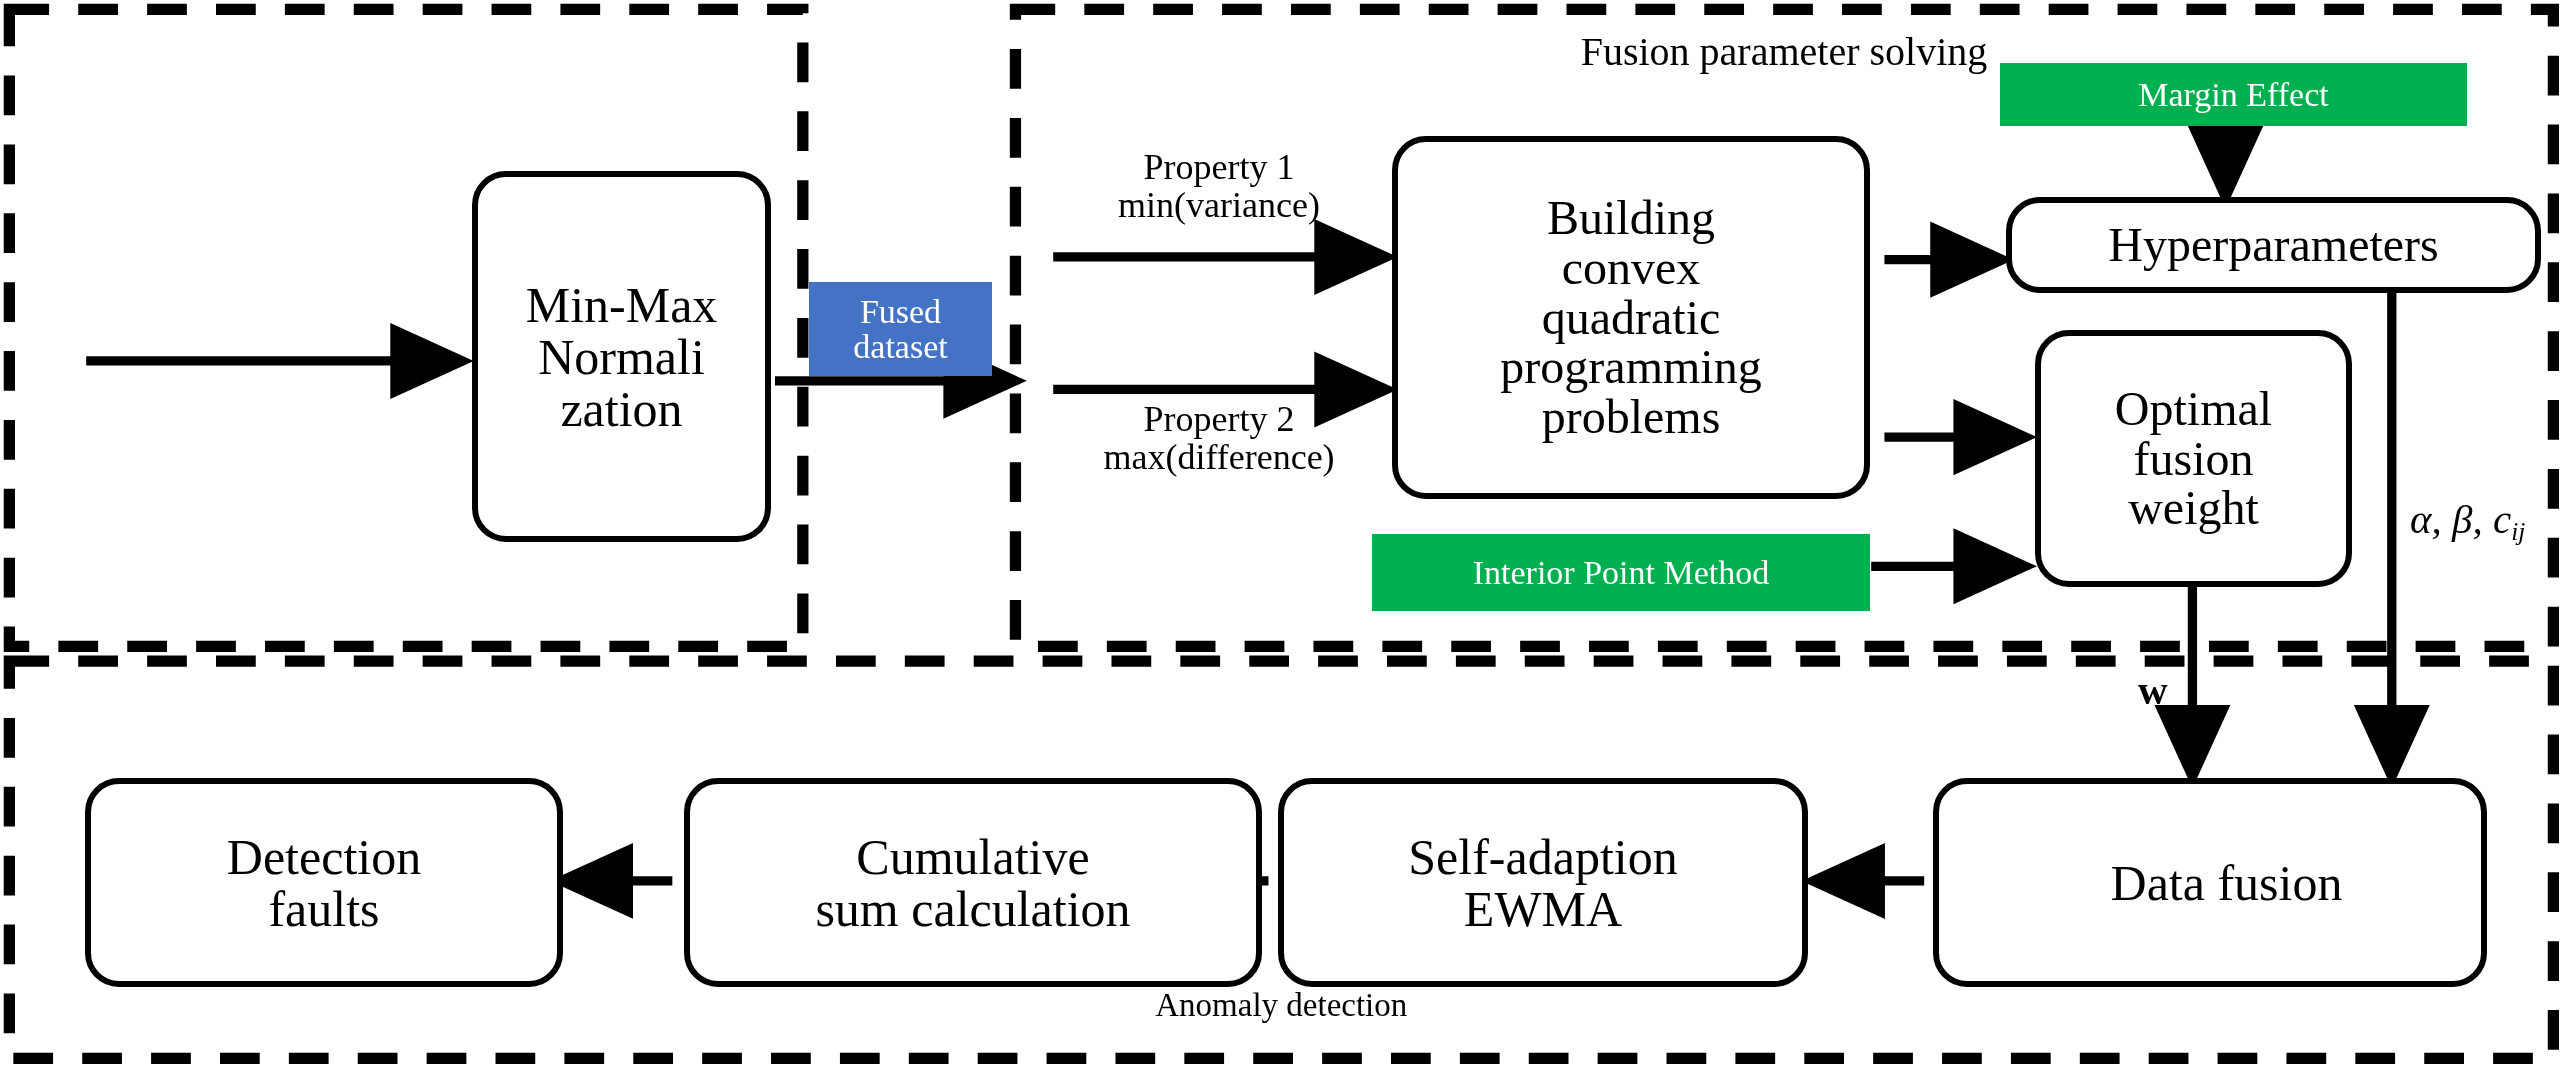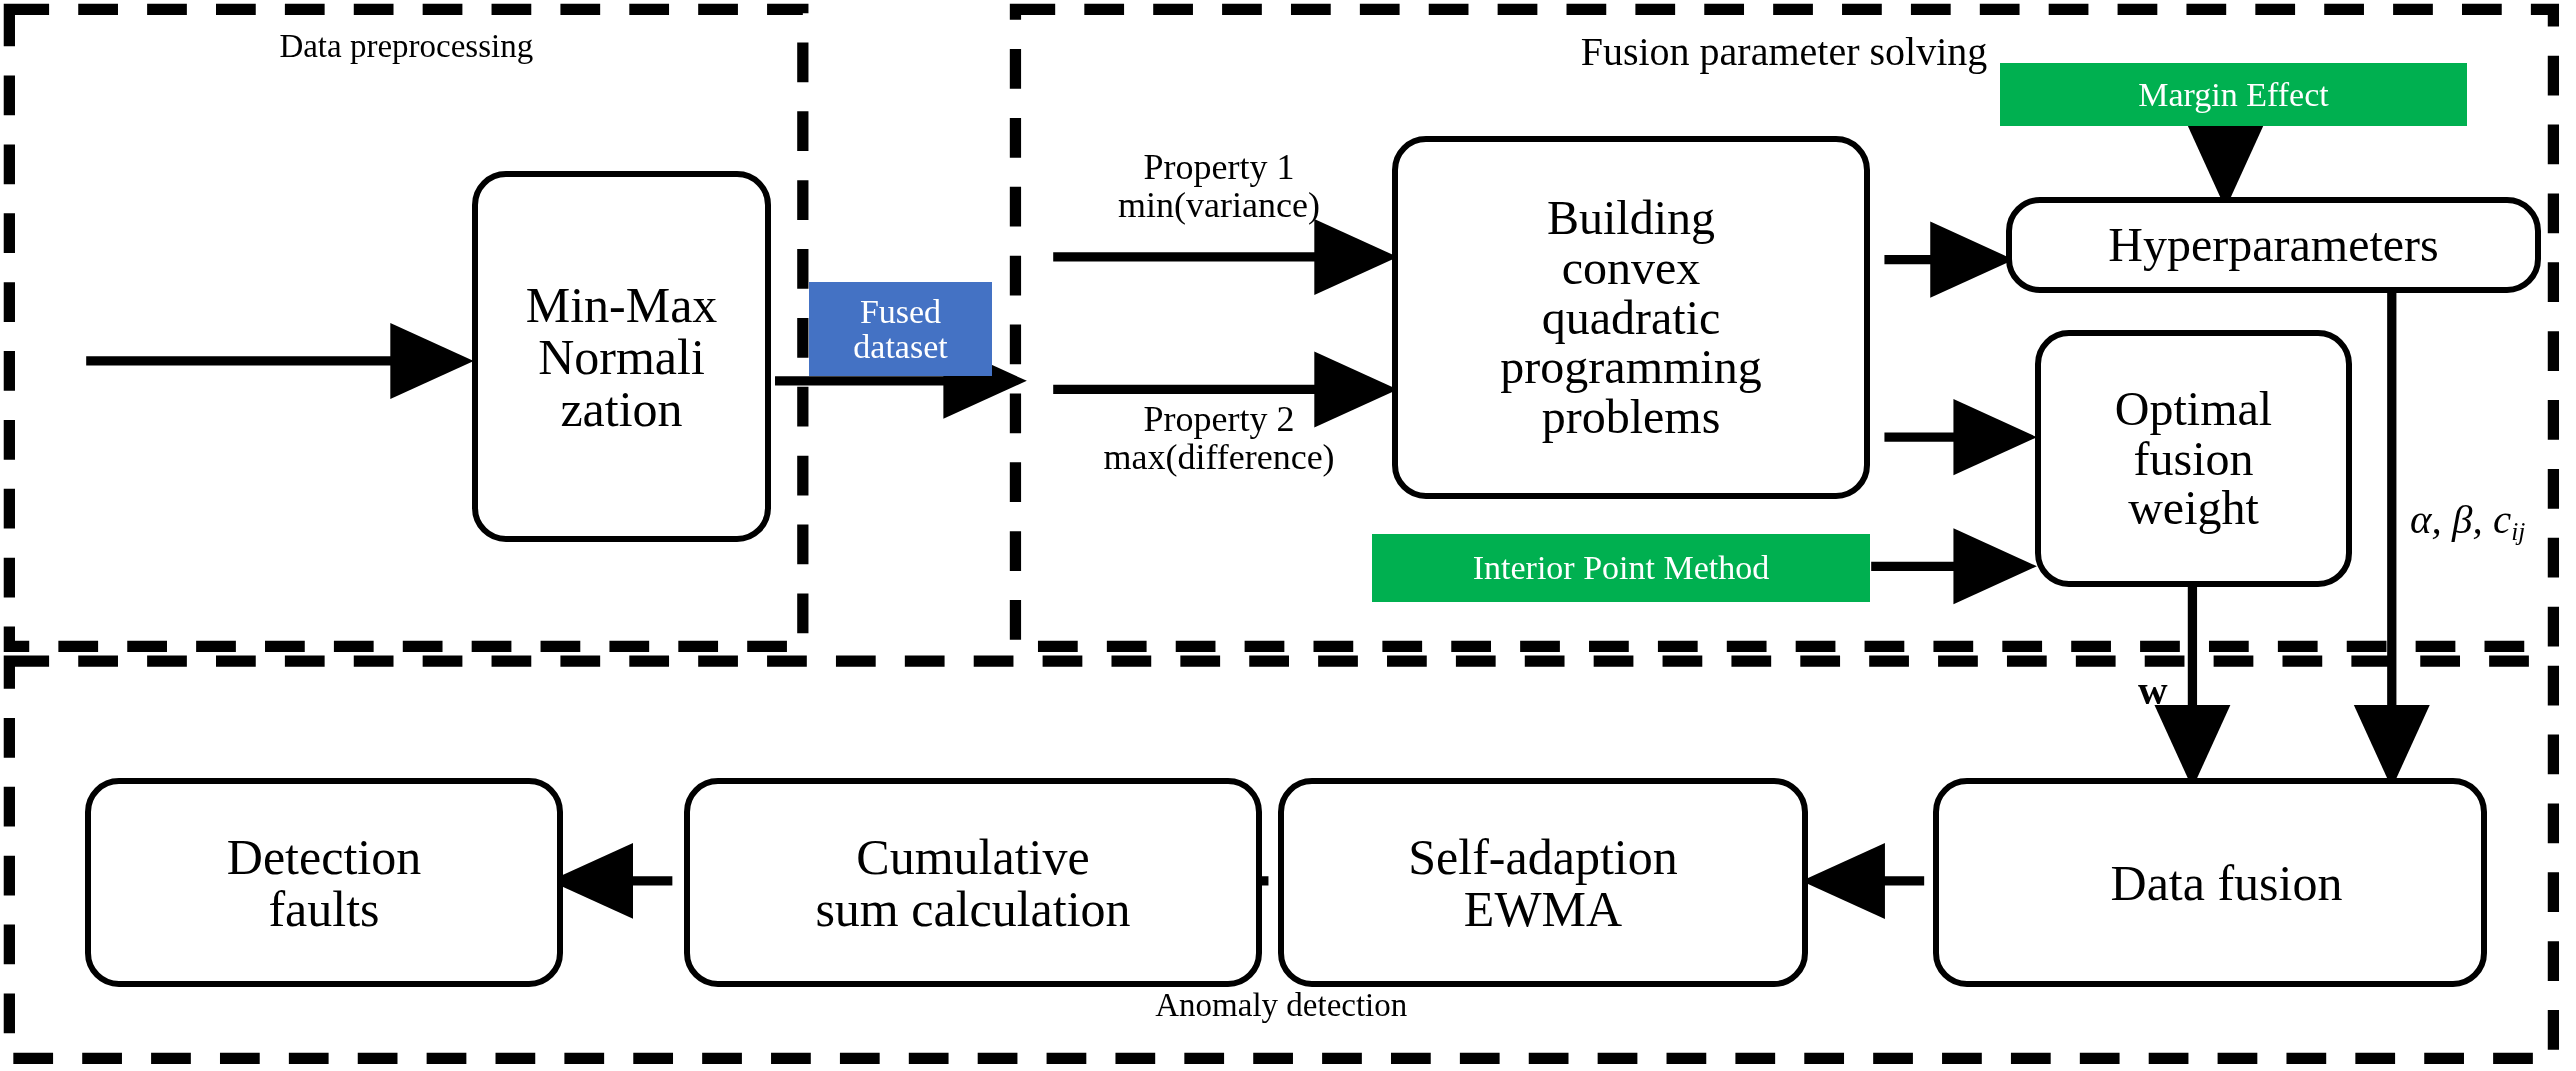--- a/index.html
+++ b/index.html
@@ -55,21 +55,20 @@
 
     <line x1="3611" y1="440" x2="3611" y2="1165" stroke="#000" stroke-width="14" marker-end="url(#ah)"></line>
 
     <line x1="2905" y1="1330" x2="2745" y2="1330" stroke="#000" stroke-width="14" marker-end="url(#ah)"></line>
 
     <line x1="1915" y1="1330" x2="1755" y2="1330" stroke="#000" stroke-width="14" marker-end="url(#ah)"></line>
 
     <line x1="1015" y1="1330" x2="855" y2="1330" stroke="#000" stroke-width="14" marker-end="url(#ah)"></line>
   </svg>
 
-  <div class="grp-title" style="left:9.3px;top:28px;width:794px;font-size:33px;">Data preprocessing</div>
   <div class="grp-title" style="left:1015px;top:28px;width:1538px;font-size:40px;">Fusion parameter solving</div>
   <div class="grp-title" style="left:9.3px;top:987px;width:2544px;font-size:33px;">Anomaly detection</div>
 
 
   <div class="node rbox" style="left:472px;top:171px;width:299px;height:371px;font-size:50px;white-space:pre-line;">Min-Max
 Normali
 zation</div>
 
   <div class="node fillbox blue" style="left:809px;top:282px;width:183px;height:94px;font-size:34px;white-space:pre-line;">Fused
 dataset</div>
@@ -81,21 +80,21 @@
 problems</div>
 
   <div class="node fillbox green" style="left:2000px;top:63px;width:467px;height:63px;font-size:34px;">Margin Effect</div>
 
   <div class="node rbox" style="left:2006px;top:197px;width:535px;height:96px;font-size:48px;">Hyperparameters</div>
 
   <div class="node rbox" style="left:2035px;top:330px;width:317px;height:257px;font-size:48px;white-space:pre-line;">Optimal
 fusion
 weight</div>
 
-  <div class="node fillbox green" style="left:1372px;top:534px;width:498px;height:68px;font-size:34px;">Interior Point Method</div>
+  <div class="node fillbox green" style="left:1372px;top:534px;width:498px;height:77px;font-size:34px;">Interior Point Method</div>
 
   <div class="node rbox" style="left:1933px;top:778px;width:554px;height:209px;font-size:50px;padding-left:33px;">Data fusion</div>
 
   <div class="node rbox" style="left:1278px;top:778px;width:530px;height:209px;font-size:50px;white-space:pre-line;">Self-adaption
 EWMA</div>
 
   <div class="node rbox" style="left:684px;top:778px;width:578px;height:209px;font-size:50px;white-space:pre-line;">Cumulative
 sum calculation</div>
 
   <div class="node rbox" style="left:85px;top:778px;width:478px;height:209px;font-size:50px;white-space:pre-line;">Detection

